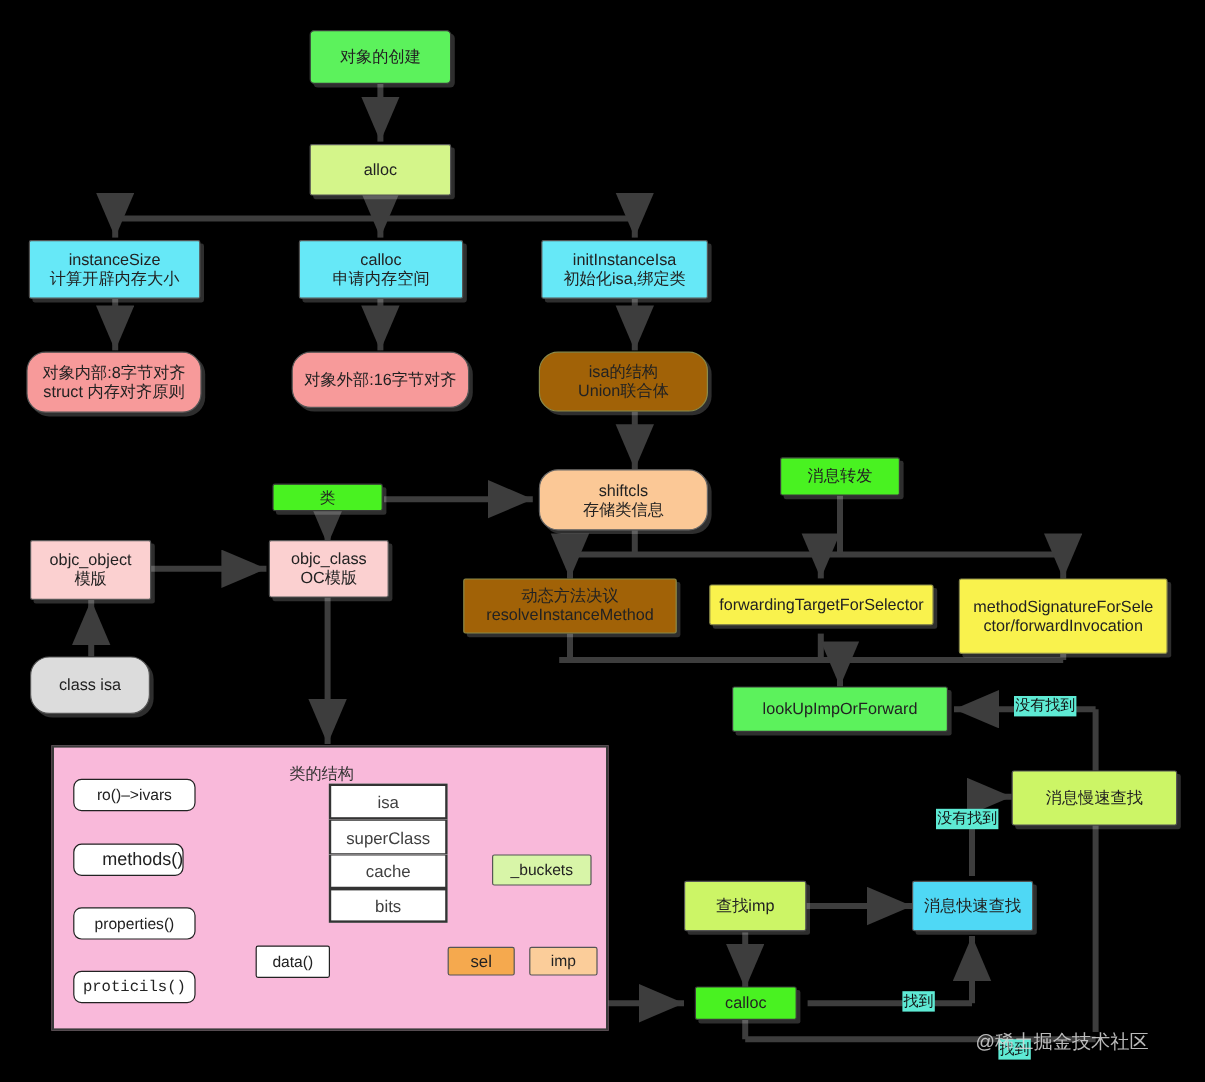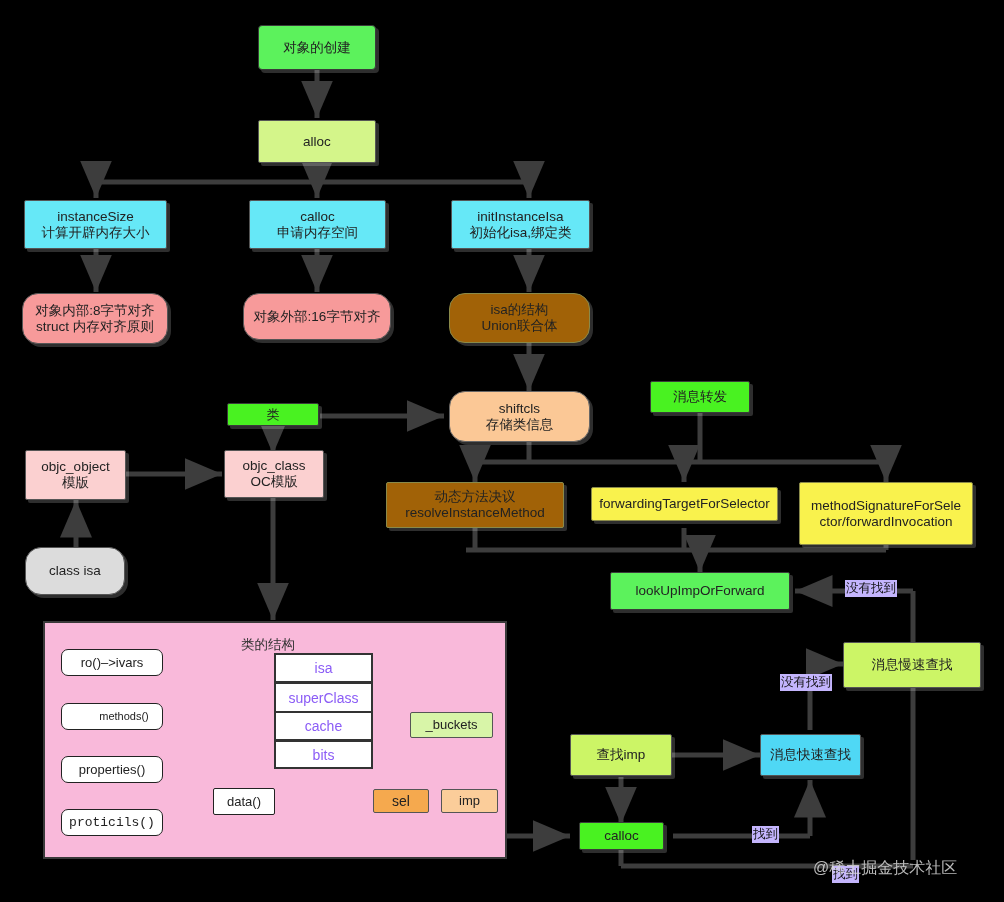--- a/index.html
+++ b/index.html
@@ -35,24 +35,24 @@
   .c-buckets{background:#d8f5a8;border-color:#555;}
 
   .shadowed{box-shadow:3px 3px 0 rgba(255,255,255,0.18);}
 
   
   .panel{position:absolute;background:#f9b9da;border:2px solid #3a3a3a;}
   .panel-title{position:absolute;font-size:13.5px;color:#333;}
 
   
   .cell{position:absolute;box-sizing:border-box;background:#fff;border:2px solid #333;
-        display:flex;align-items:center;justify-content:center;font-size:14px;color:#8b5cf6;}
+        display:flex;align-items:center;justify-content:center;font-size:14px;color:#404040;}
   .cell.mid{border-top-width:1px;border-bottom-width:1px;}
 
-  .edge-label{position:absolute;background:#c4b5fd;color:#111;font-size:12.5px;
+  .edge-label{position:absolute;background:#5eead4;color:#111;font-size:12.5px;
               padding:0 1px;white-space:nowrap;text-align:right;}
 
   .watermark{position:absolute;color:#d9d9d9;font-size:16px;opacity:.85;white-space:nowrap;}
 </style>
 </head>
 <body>
 
 <div id="canvas">
 
   <svg class="edges" viewBox="0 0 1004 902">
@@ -260,21 +260,21 @@
   <div class="node rect c-green2 shadowed" style="left:579px;top:822px;width:85px;height:28px;">
     <span>calloc</span>
   </div>
 
   <div class="panel" style="left:43px;top:621px;width:460px;height:234px;"></div>
   <div class="panel-title" style="left:241px;top:636px;">类的结构</div>
 
   <div class="node c-white" style="left:61px;top:649px;width:102px;height:27px;border-radius:7px;font-size:13px;">
     <span>ro()–&gt;ivars</span>
   </div>
-  <div class="node c-white" style="left:61px;top:703px;width:102px;height:27px;border-radius:7px;font-size:11px;padding-left:24px;">
+  <div class="node c-white" style="left:61px;top:703px;width:92px;height:27px;border-radius:7px;font-size:15px;padding-left:24px;">
     <span>methods()</span>
   </div>
   <div class="node c-white" style="left:61px;top:756px;width:102px;height:27px;border-radius:7px;font-size:13px;">
     <span>properties()</span>
   </div>
   <div class="node c-white" style="left:61px;top:809px;width:102px;height:27px;border-radius:7px;font-size:13px;font-family:Liberation Mono, monospace;">
     <span>proticils()</span>
   </div>
   <div class="node c-white" style="left:213px;top:788px;width:62px;height:27px;border-radius:2px;font-size:13px;">
     <span>data()</span>

